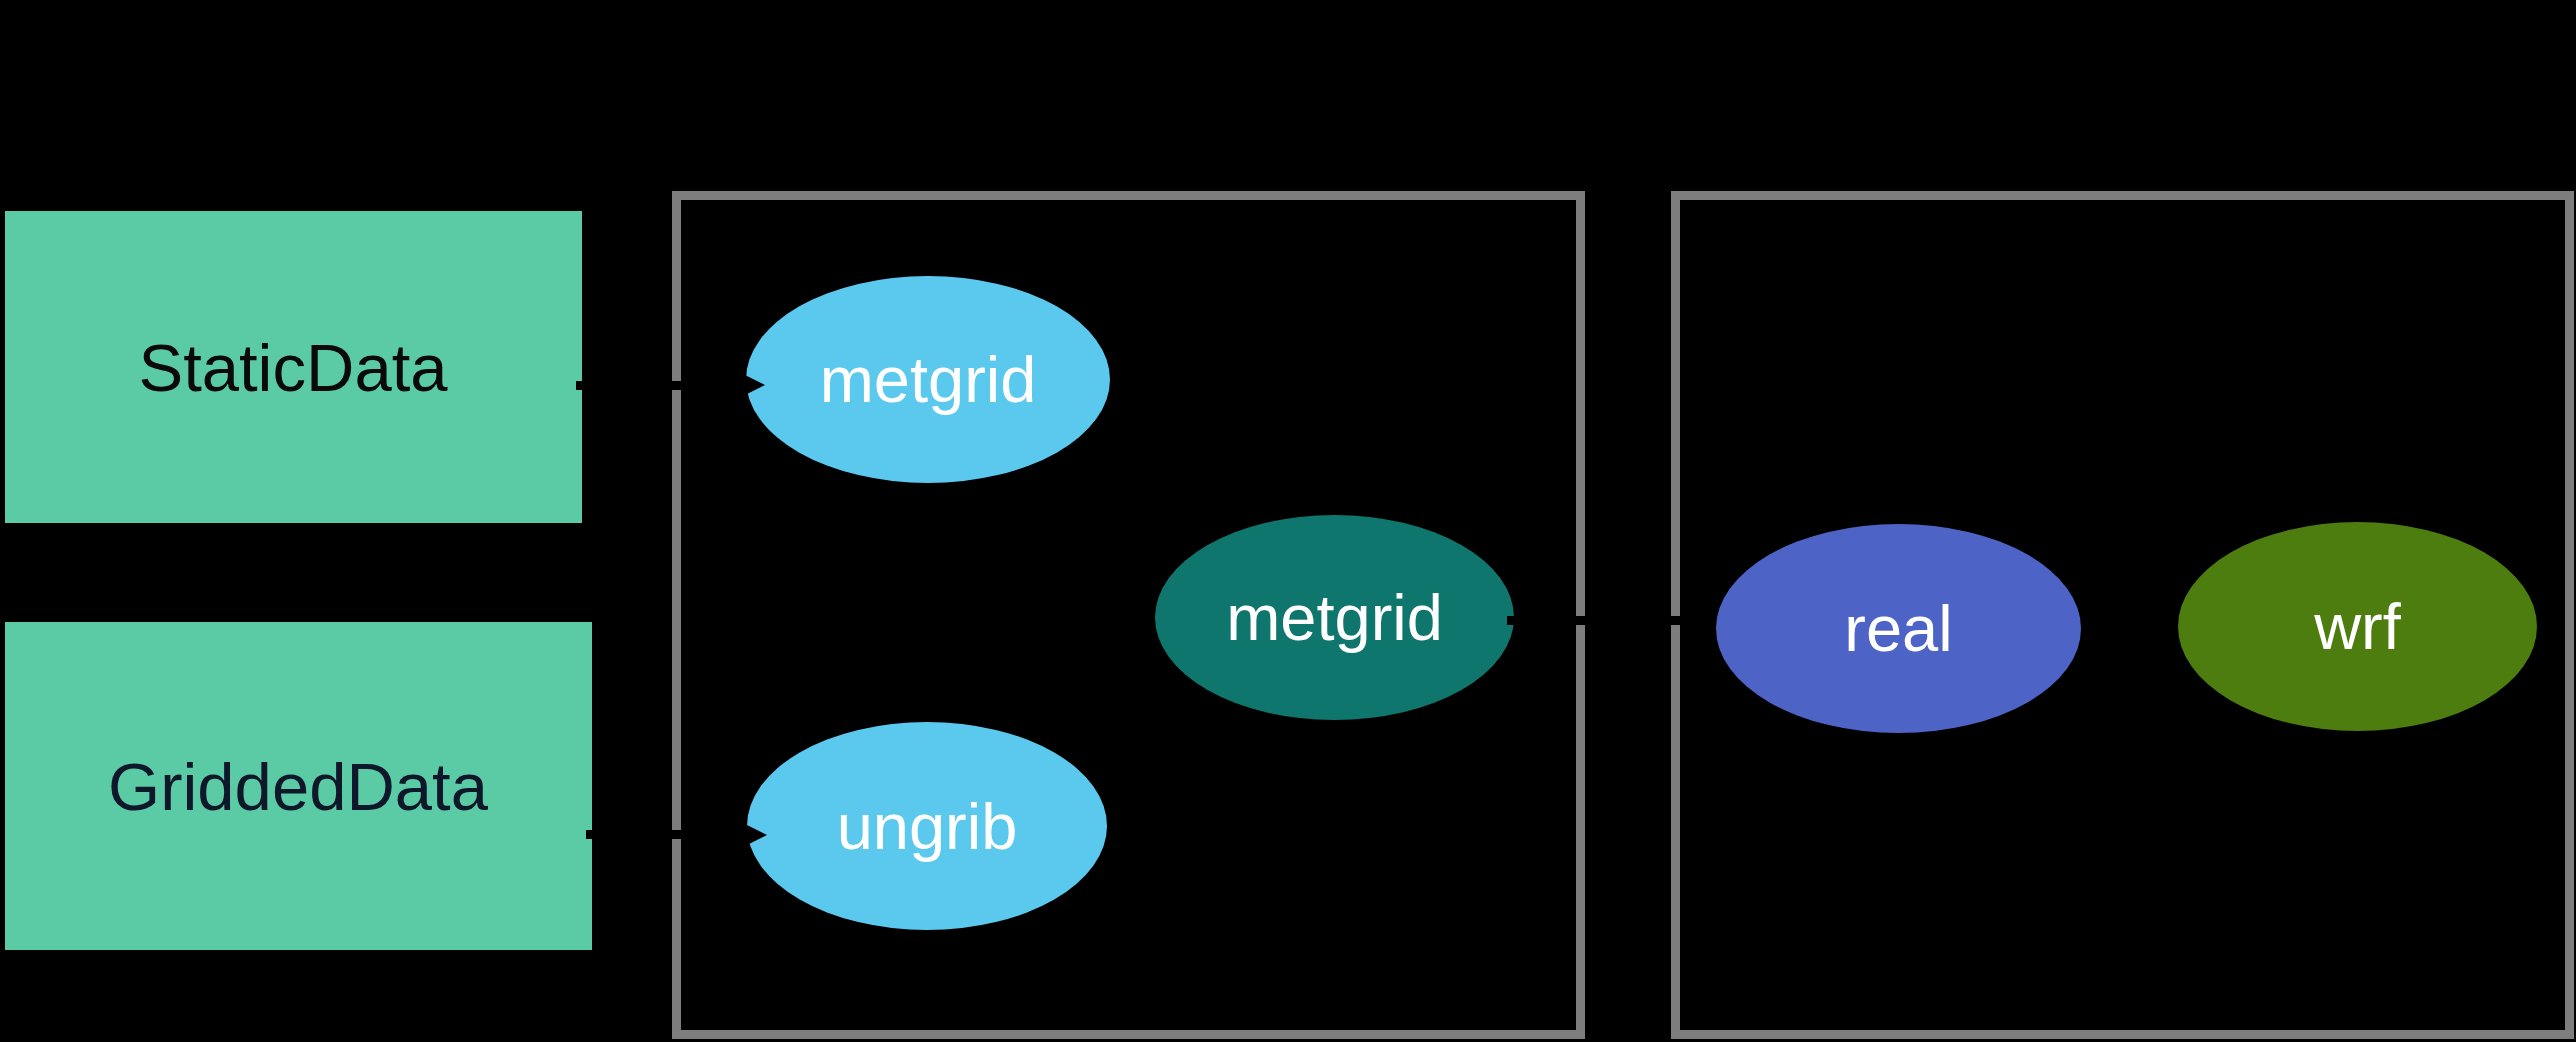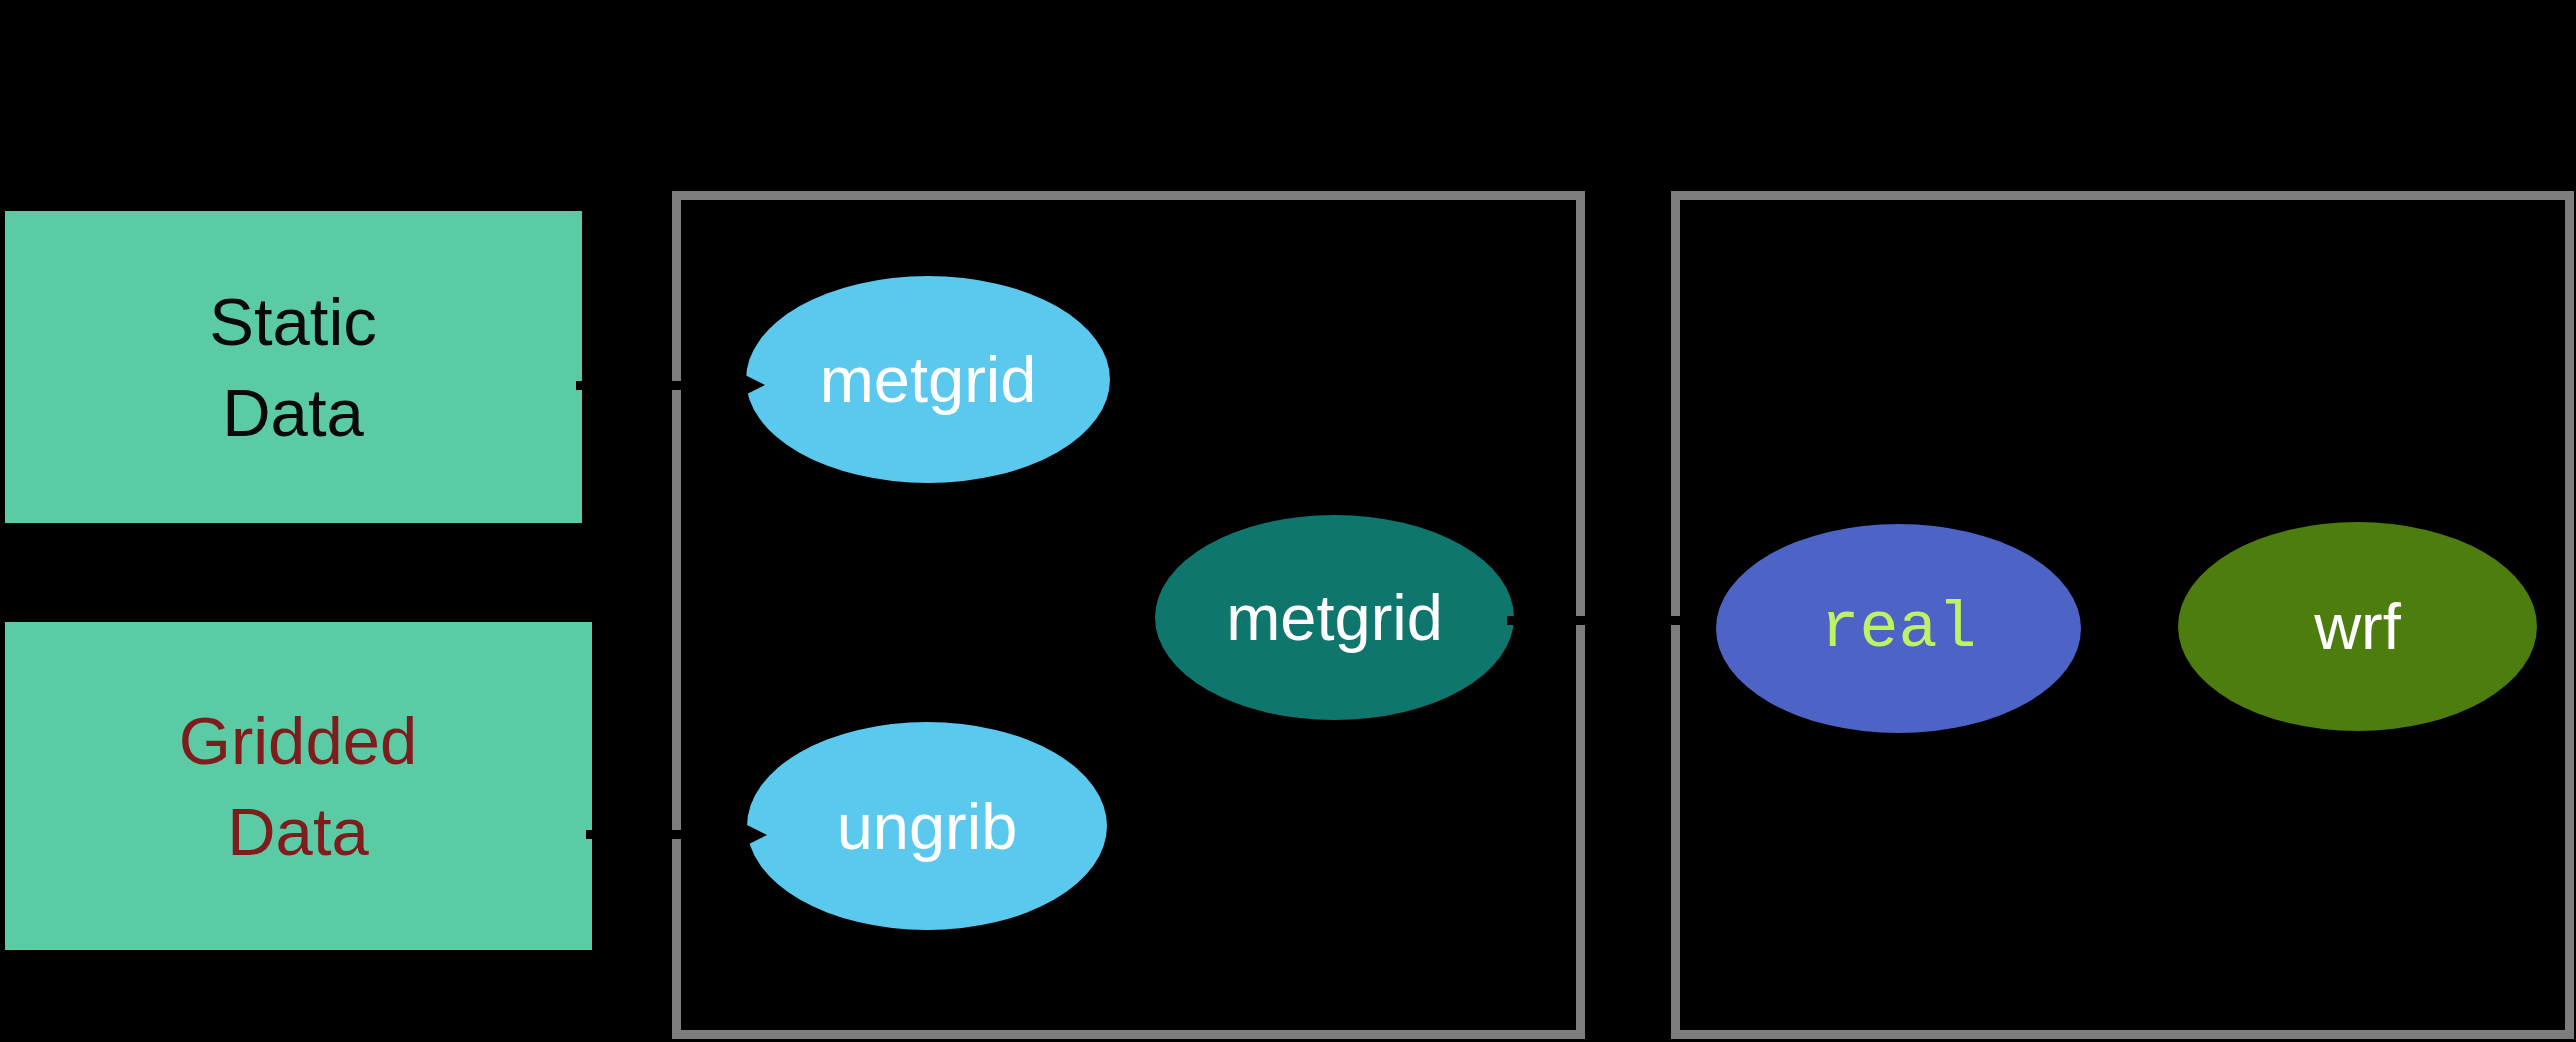--- a/index.html
+++ b/index.html
@@ -8,21 +8,20 @@
     width: 2576px;
     height: 1042px;
     overflow: hidden;
     font-family: "Liberation Sans", sans-serif;
   }
   
   .data-box {
     position: absolute;
     z-index: 1;
     display: flex;
-    flex-direction: column;
     align-items: center;
     justify-content: center;
     text-align: center;
     font-size: 67px;
     line-height: 91px;
     font-weight: 400;
   }
   #box-static   { left: 4.5px;  top: 211px; width: 577px; height: 312px; }
   #box-gridded  { left: 4.5px;  top: 622px; width: 587px; height: 328px; }
 
@@ -82,41 +81,41 @@
 </head>
 <body>
 
 <div id="stage" style="background-color: rgb(0, 0, 0);">
 
   <div id="box-static" class="data-box" style="background-color: rgb(91, 203, 166); color: rgb(10, 10, 10);">
     <span>Static</span>
     <span>Data</span>
   </div>
 
-  <div id="box-gridded" class="data-box" style="background-color: rgb(91, 203, 166); color: #7f1d1d;">
+  <div id="box-gridded" class="data-box" style="background-color: rgb(91, 203, 166); color: #0f172a;">
     <span>Gridded</span>
     <span>Data</span>
   </div>
 
   <div id="wps-box" class="container-box" style="border-color: rgb(125, 125, 125);"></div>
   <div id="wrf-model-box" class="container-box" style="border-color: rgb(125, 125, 125);"></div>
 
   <div id="ellipse-geogrid" class="ellipse" style="background-color: rgb(91, 200, 238); color: rgb(255, 255, 255);">
     <span>metgrid</span>
   </div>
 
   <div id="ellipse-ungrib" class="ellipse" style="background-color: rgb(91, 200, 238); color: rgb(255, 255, 255);">
     <span>ungrib</span>
   </div>
 
   <div id="ellipse-metgrid" class="ellipse" style="background-color: #0f766e; color: rgb(255, 255, 255);">
     <span>metgrid</span>
   </div>
 
-  <div id="ellipse-real" class="ellipse" style="background-color: rgb(77, 100, 198); color: #bef264; font-family: Liberation Mono, monospace;">
+  <div id="ellipse-real" class="ellipse" style="background-color: rgb(77, 100, 198); color: #ffffff;">
     <span>real</span>
   </div>
 
   <div id="ellipse-wrf" class="ellipse" style="background-color: #4d7c0f; color: rgb(255, 255, 255);">
     <span>wrf</span>
   </div>
 
   <div id="line-static-geogrid" class="connector" style="background-color: rgb(0, 0, 0);"></div>
   <div id="arrow-geogrid" class="arrowhead" style="border-left-color: rgb(0, 0, 0);"></div>
 

